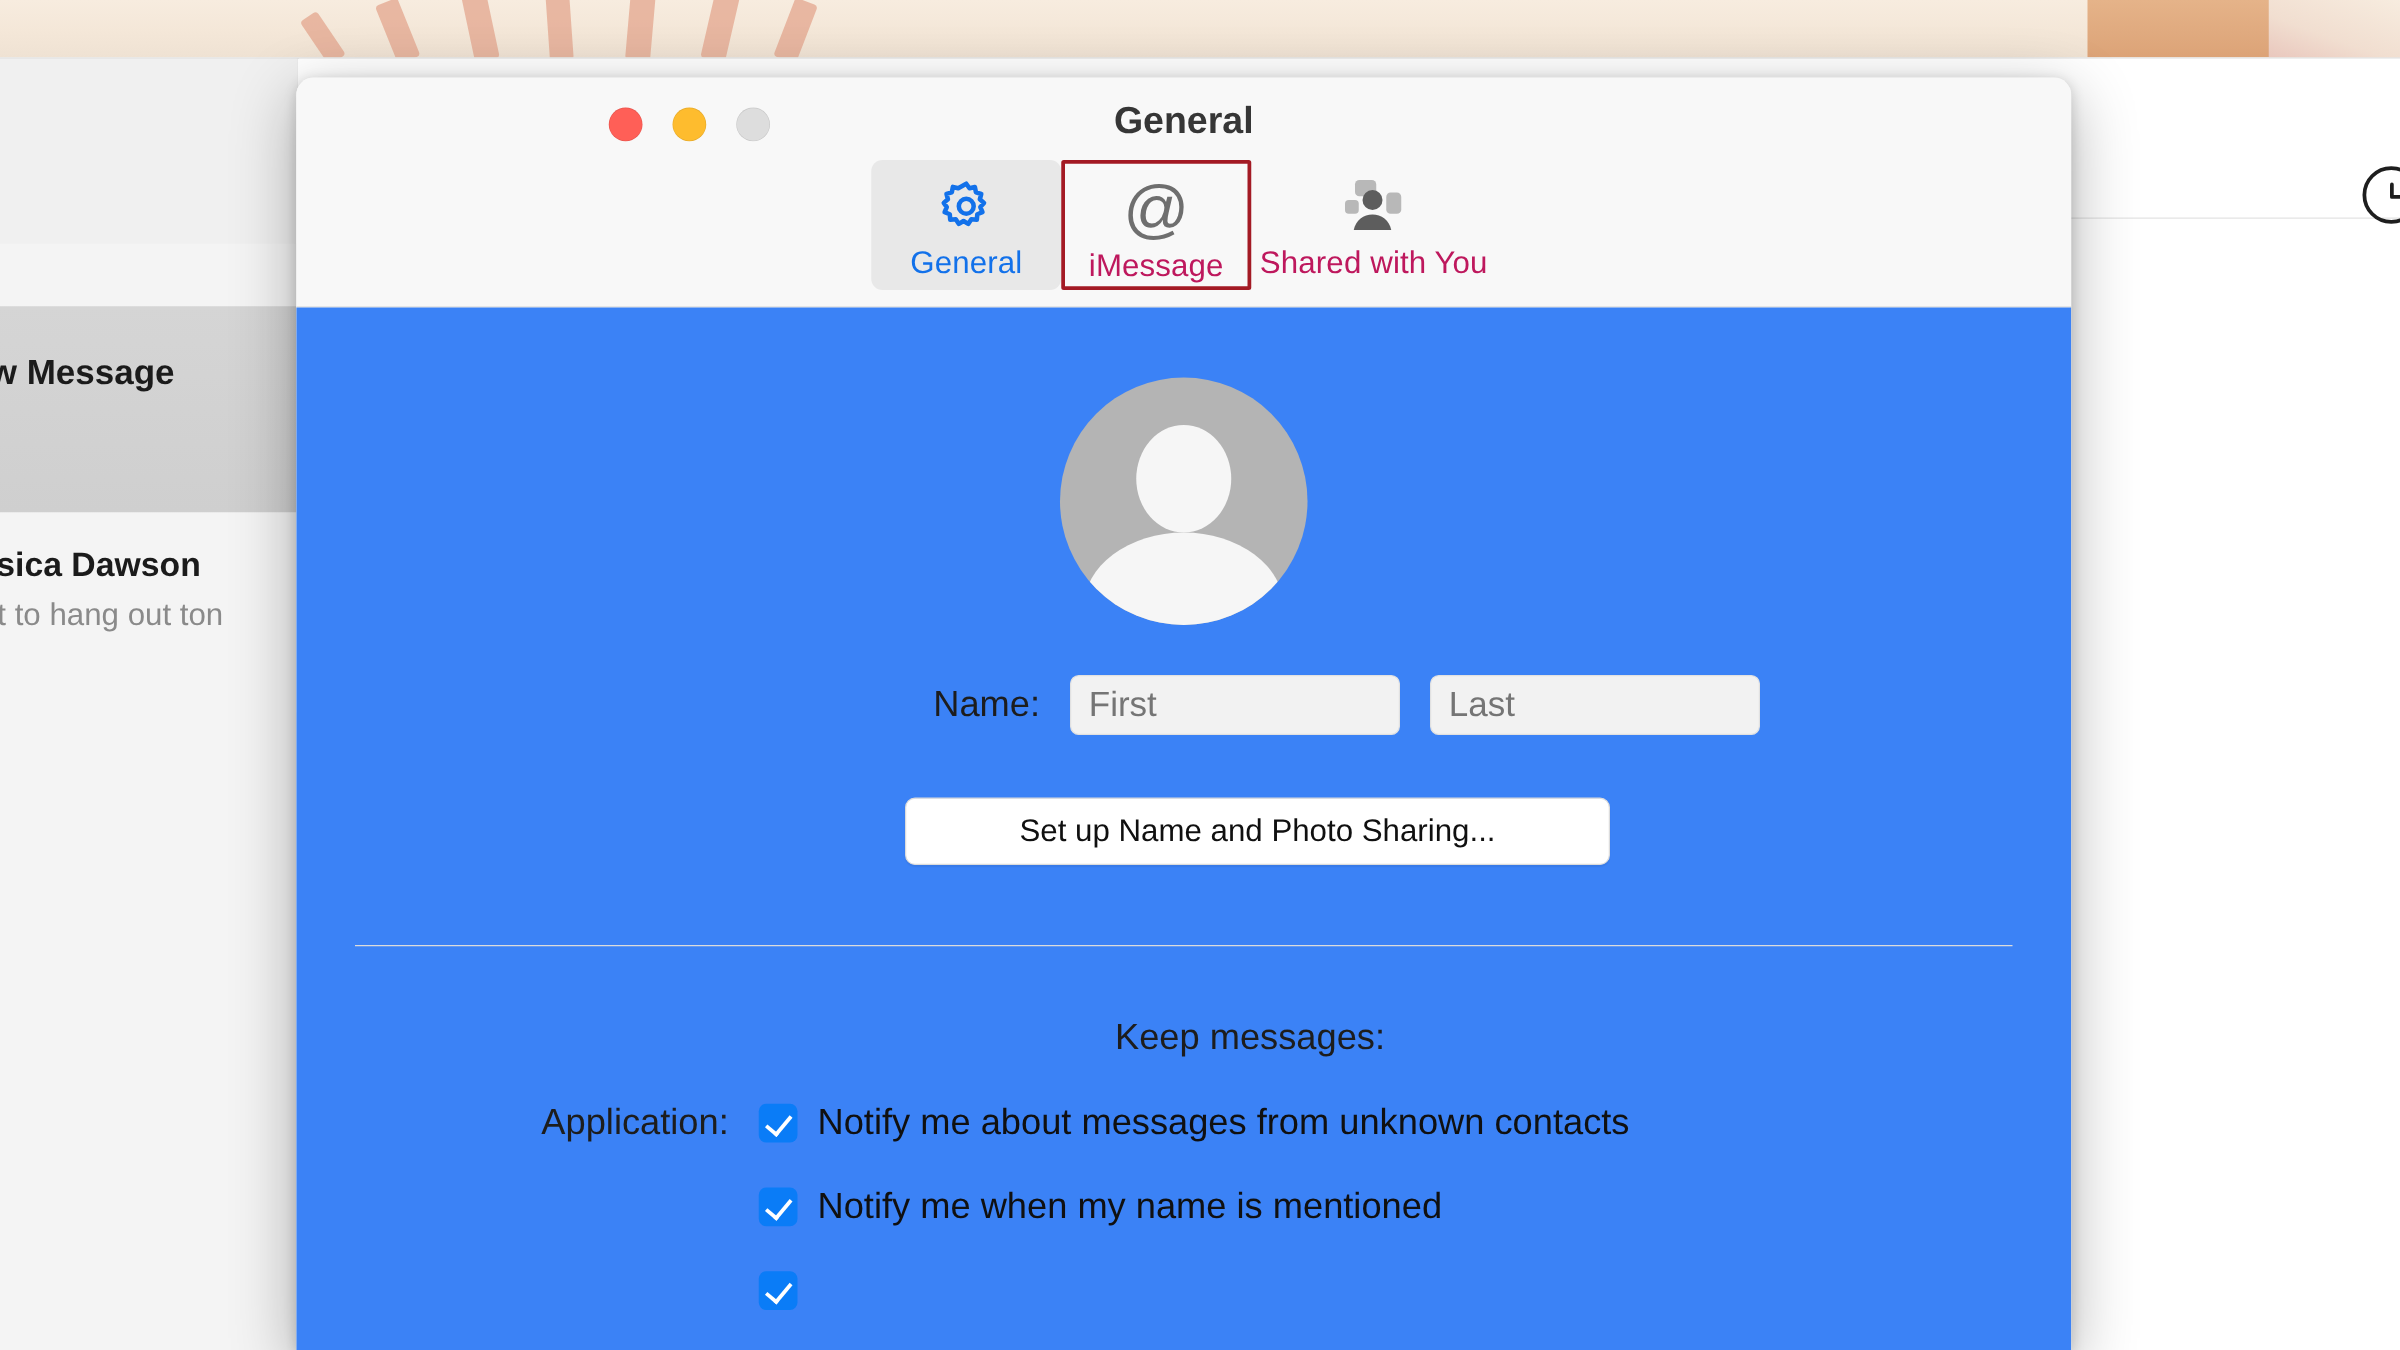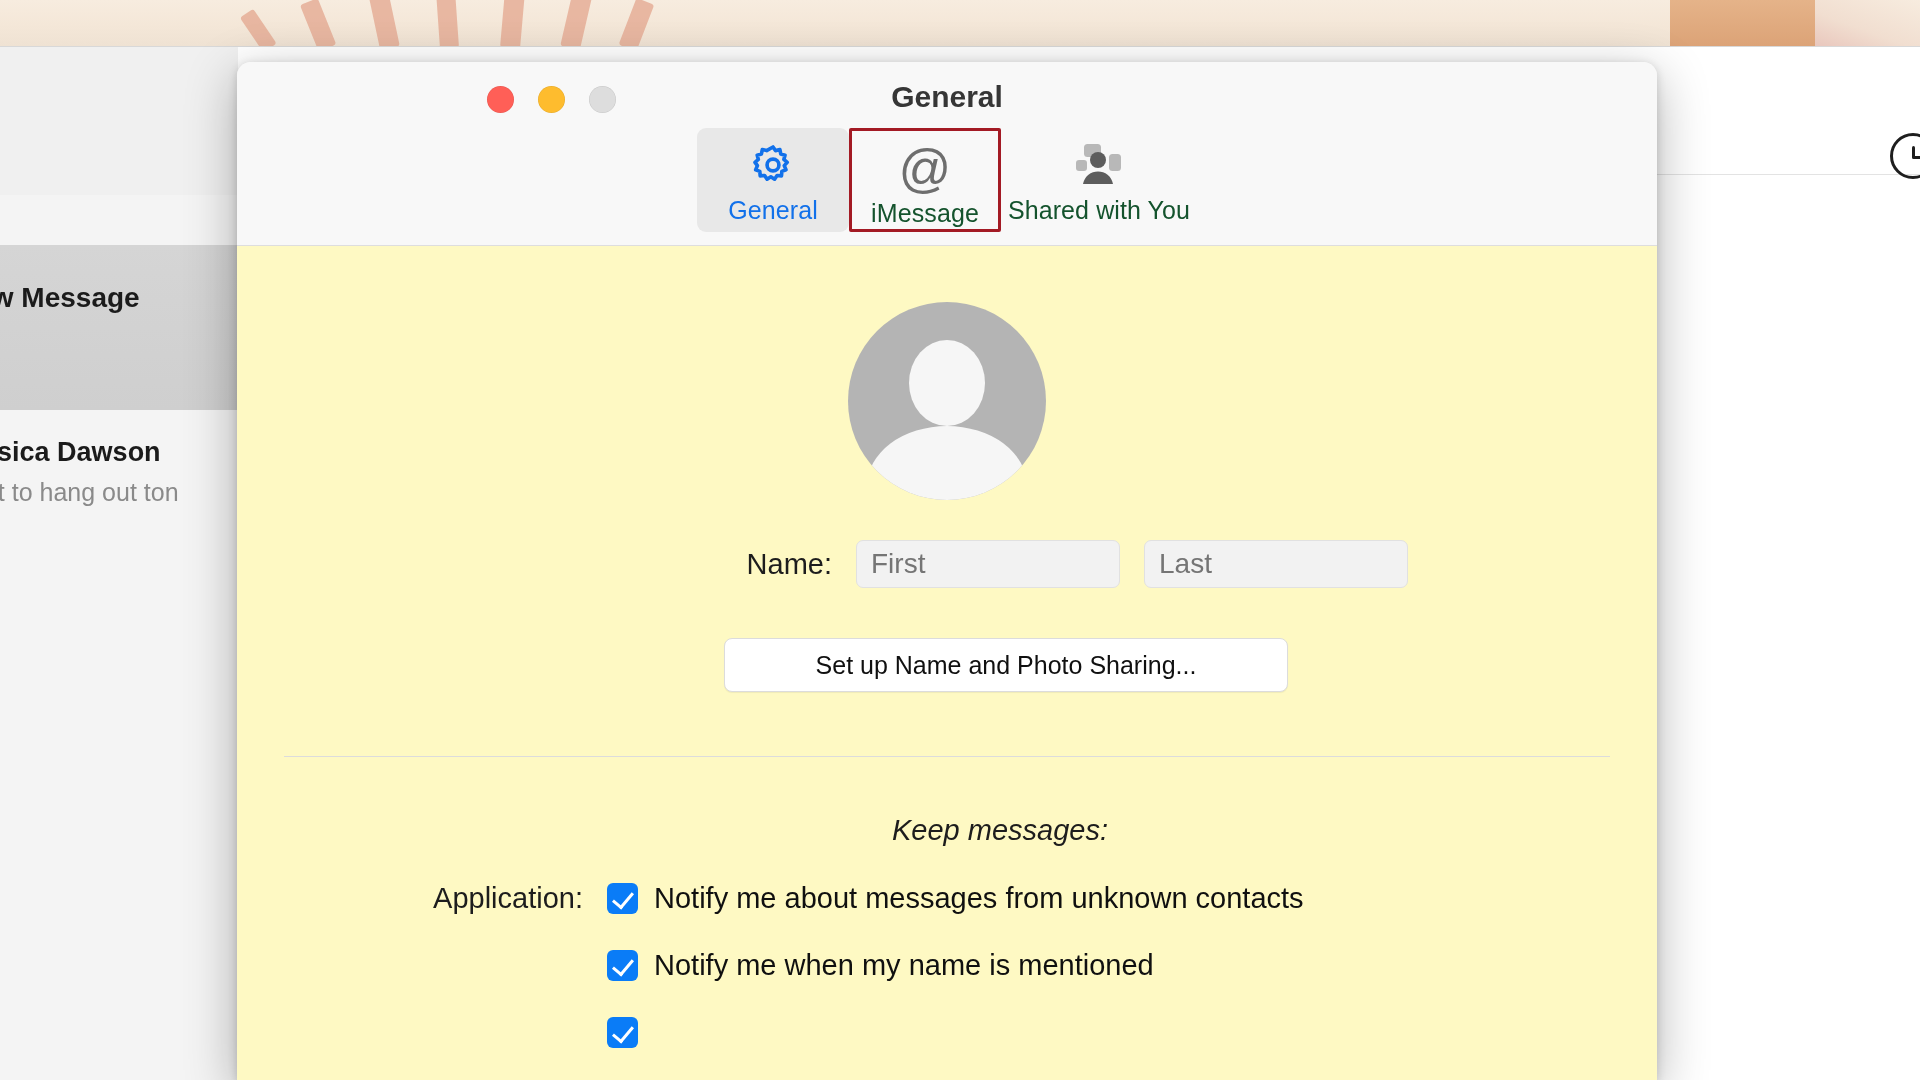--- a/index.html
+++ b/index.html
@@ -136,35 +136,35 @@
   }
   .tab {
     width: 152px; height: 104px;
     display: flex; flex-direction: column;
     align-items: center; justify-content: flex-start;
     padding-top: 12px; gap: 6px;
     border-radius: 9px; cursor: default;
     position: relative;
   }
   .tab.selected { background: #e8e8e8; }
-  .tab .tab-label { font-size: 25px; color: #14532d; letter-spacing: .1px; }
+  .tab .tab-label { font-size: 25px; color: #be185d; letter-spacing: .1px; }
   .tab.selected .tab-label { color: #1271ea; }
   .tab .tab-icon { height: 50px; display:flex; align-items:center; justify-content:center; }
   .tab.highlighted { border: 3px solid #a31a24; border-radius: 2px; background: #f8f8f8; }
 
   .at-glyph {
     font-size: 52px; line-height: 50px; color: #6e6e6e;
     font-family: "Liberation Sans", sans-serif; font-weight: 400;
   }
 
   
   .content {
     position: relative;
     height: 834px; width: 100%;
-    background: #fef9c3;
+    background: #3b82f6;
   }
   .avatar {
     position: absolute; left: 50%; top: 56px; transform: translateX(-50%);
     width: 198px; height: 198px; border-radius: 50%; background: #b4b4b4;
     overflow: hidden;
   }
   .avatar .head {
     position: absolute; left: 50%; top: 38px; transform: translateX(-50%);
     width: 76px; height: 86px; border-radius: 50%; background: #f6f6f6;
   }
@@ -200,21 +200,21 @@
     box-shadow: 0 1px 1px rgba(0,0,0,.06);
     display: flex; align-items: center; justify-content: center;
     font-size: 25px; color: #101010; cursor: default;
   }
 
   .divider {
     position: absolute; left: 47px; right: 47px; top: 510px;
     height: 1px; background: #dcdcdc;
   }
 
-  .keep-row { left: 0; right: 0; top: 568px; justify-content: center; font-style: italic; }
+  .keep-row { left: 0; right: 0; top: 568px; justify-content: center; }
   .keep-row .field-label { width: 370px; padding-right: 24px; }
   .popup {
     position: relative;
     width: 564px; height: 50px;
     background: #ffffff; border: 1px solid #d2d2d2; border-radius: 8px;
     box-shadow: 0 1px 1px rgba(0,0,0,.06);
     display: flex; align-items: center;
     font-size: 29px; color: #101010; padding-left: 16px; cursor: default;
   }
   .stepper {

